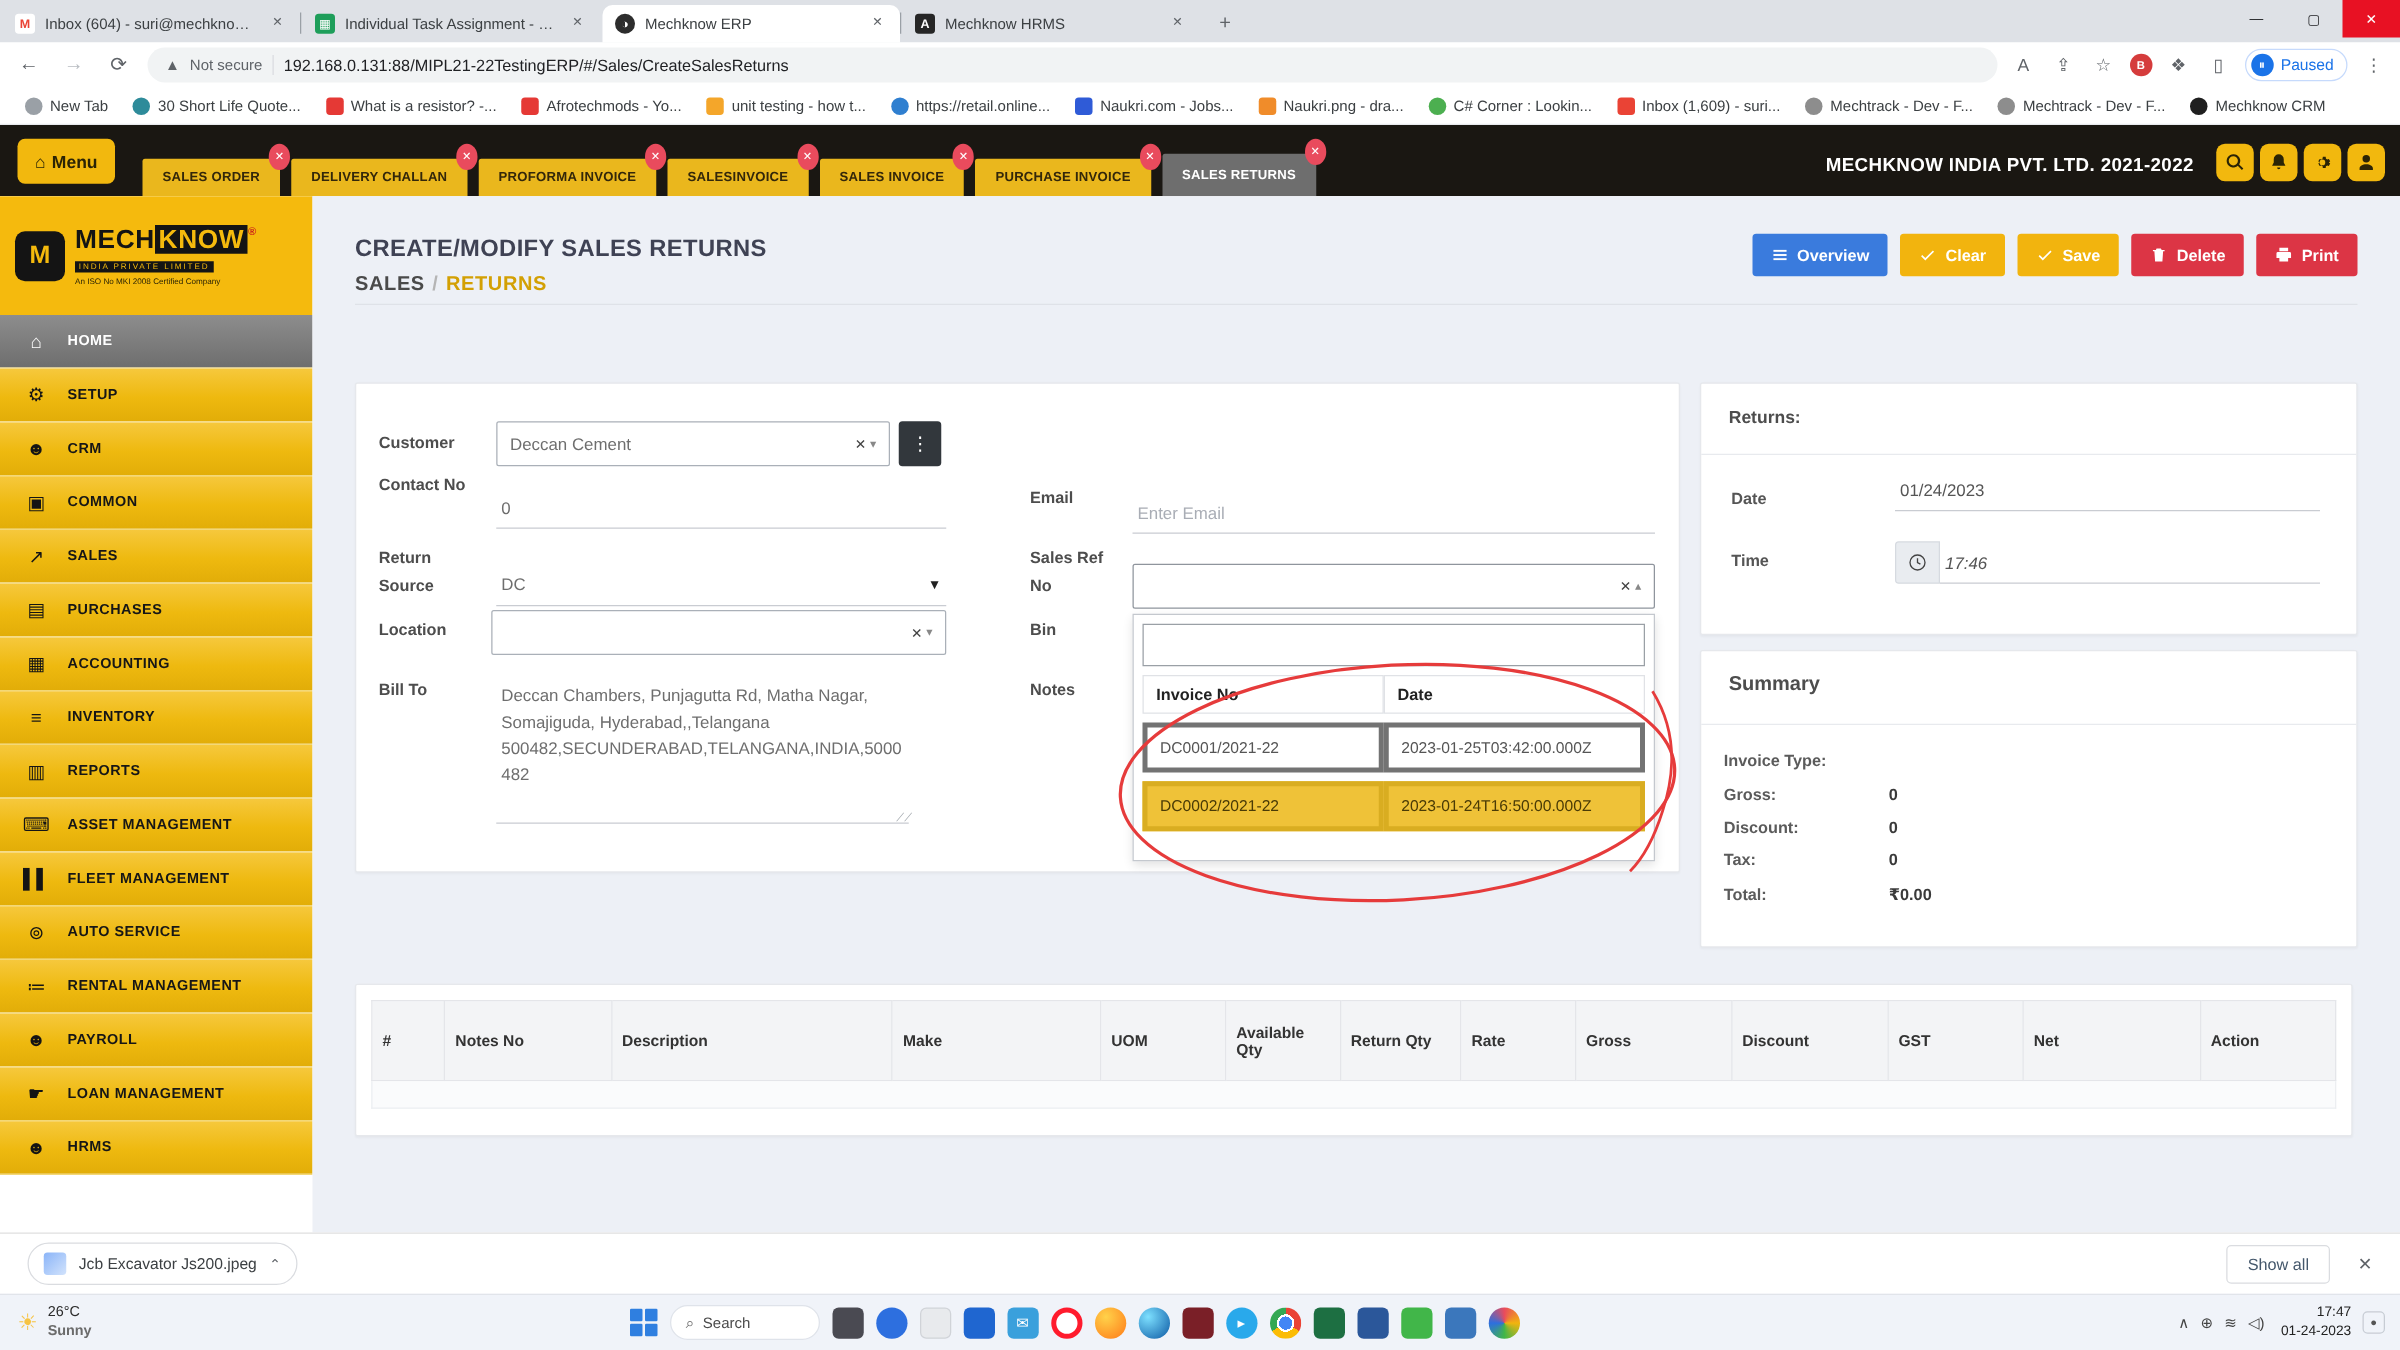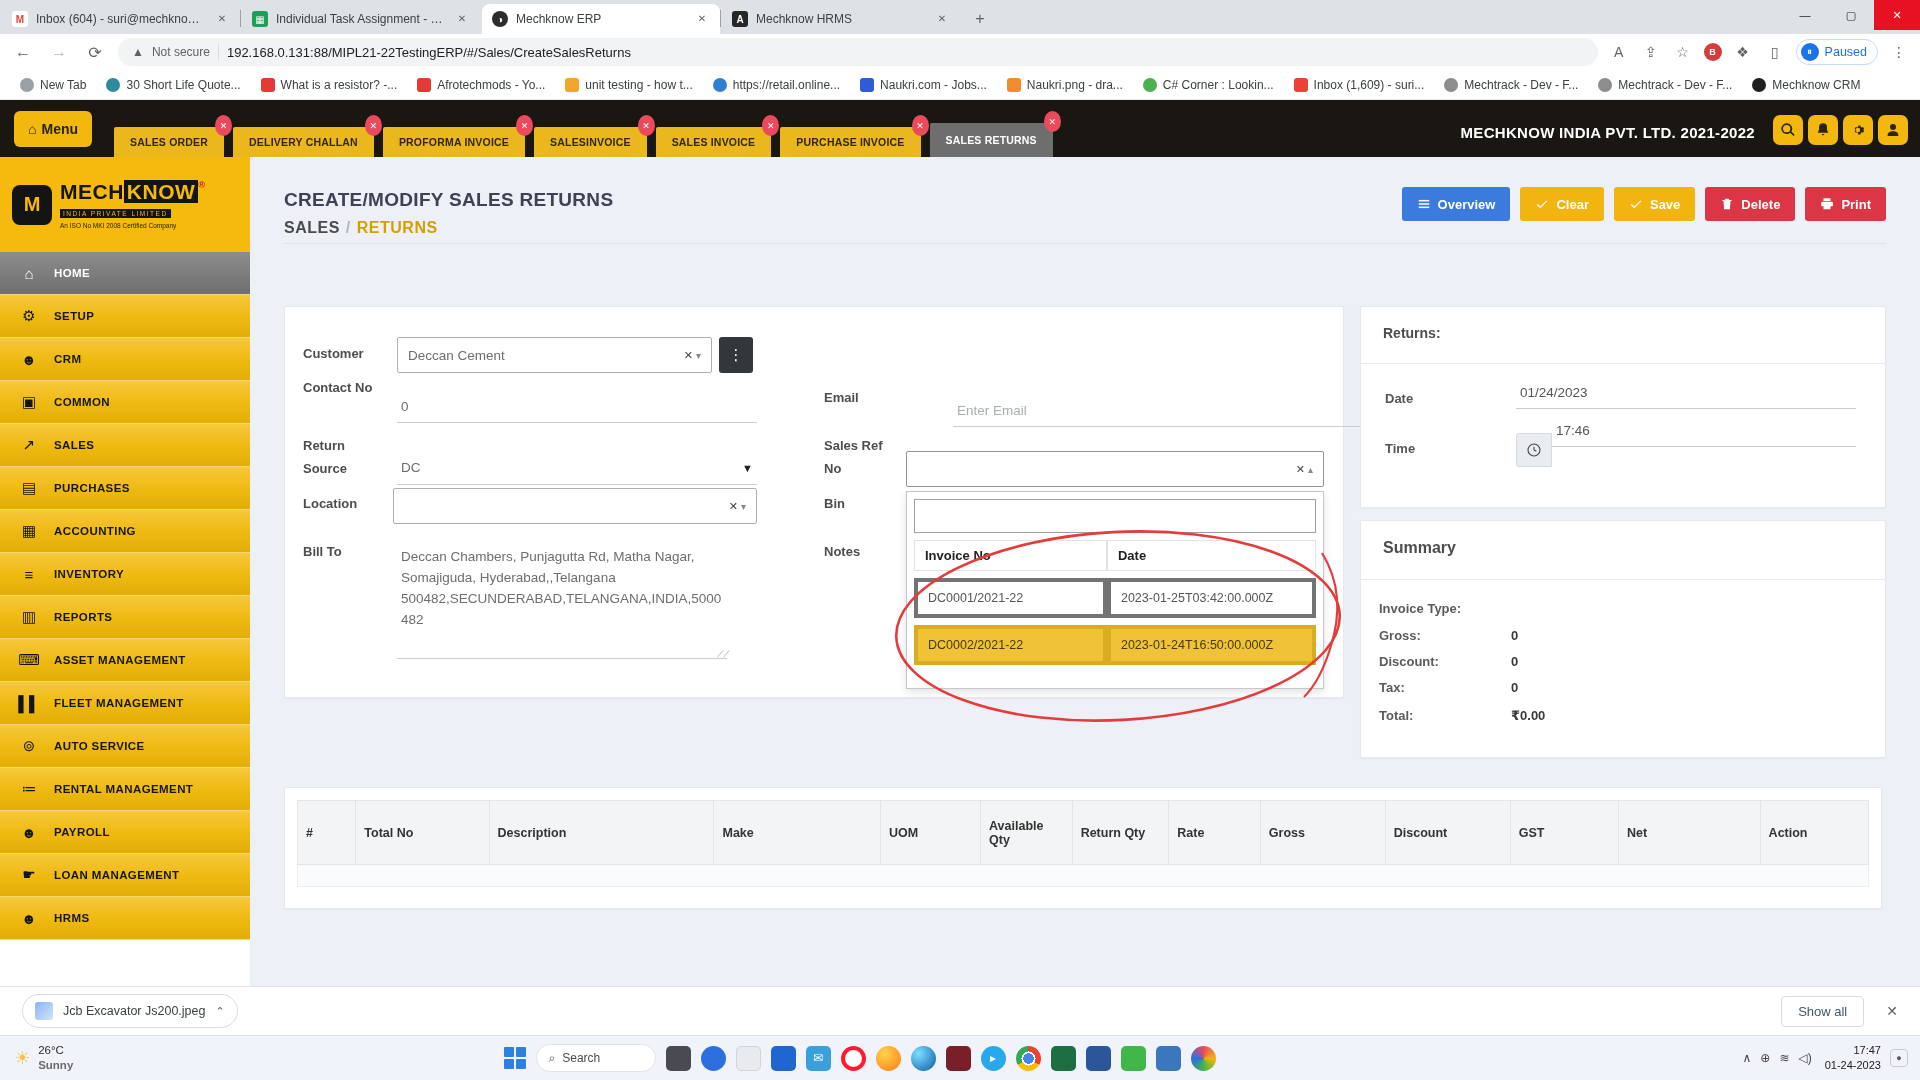--- a/index.html
+++ b/index.html
@@ -450,21 +450,21 @@
       <div class="sel2" style="left:108px; top:181px; width:364px">
         <span class="val"></span>
           <span class="x">✕</span>
           <span class="car">▾</span>
       </div>
       <div class="flabel" style="left:18px; top:234px; width:90px">Bill To</div>
       <textarea class="uline" id="billto" style="left: 112px; top: 240px;">Deccan Chambers, Punjagutta Rd, Matha Nagar, Somajiguda, Hyderabad,,Telangana 500482,SECUNDERABAD,TELANGANA,INDIA,5000482</textarea>
       <span class="rsz" style="left:432px; top:342px">⟋⟋</span>
 
       <div class="flabel" style="left:539px; top:80px">Email</div>
-      <input class="uline" style="left: 621px; top: 96px; width: 418px; margin-left: 47px;" placeholder="Enter Email">
+      <input class="uline" style="left: 621px; top: 96px; width: 418px;" placeholder="Enter Email">
       <div class="flabel" style="left:539px; top:128px; width:60px">Sales Ref No</div>
       <div class="sel2" style="left:621px; top:144px; width:418px; border-color:#8f959d">
         <span class="val"></span>
           <span class="x">✕</span>
           <span class="car">▴</span>
       </div>
       <div class="flabel" style="left:539px; top:186px">Bin</div>
       <div class="flabel" style="left:539px; top:234px">Notes</div>
 
       <div id="refpanel">
@@ -495,21 +495,21 @@
       <div class="pnl-div" style="top:56px"></div>
       <div class="plabel" style="left:24px; top:84px">Date</div>
       <input class="uline pval" style="left: 155px; top: 78px; width: 340px;" value="01/24/2023">
       <div class="plabel" style="left:24px; top:134px">Time</div>
       <div id="clockbox" style="left:155px; top:126px">
         <svg viewBox="0 0 24 24">
             <circle cx="12" cy="12" r="9"></circle>
             <path d="M12 7v5l3.5 2"></path>
           </svg>
       </div>
-      <input class="uline pval" style="left: 191px; top: 116px; width: 304px;" value="17:46">
+      <input class="uline pval" style="left: 191px; top: 136px; width: 304px; font-style: italic;" value="17:46">
     </div>
 
     <div class="card" id="summarycard">
       <div class="pnl-title" style="font-size:16px">Summary</div>
       <div class="pnl-div" style="top:58px"></div>
       <div class="sumlabel" style="top:80px">Invoice Type:</div>
       <div class="sumval" style="top:80px"></div>
       <div class="sumlabel" style="top:107px">Gross:</div>
       <div class="sumval" style="top:107px">0</div>
       <div class="sumlabel" style="top:133px">Discount:</div>
@@ -533,21 +533,21 @@
             <col style="width:5.5%">
             <col style="width:7.5%">
             <col style="width:7.5%">
           <col style="width:6.5%">
             <col style="width:8.5%">
             <col style="width:6.5%">
         </colgroup>
         <tbody>
             <tr>
           <th>#</th>
-          <th>Total No</th>
+          <th>Notes No</th>
           <th>Description</th>
           <th>Make</th>
           <th>UOM</th>
           <th>Available Qty</th>
           <th>Return Qty</th>
           <th>Rate</th>
           <th>Gross</th>
           <th>Discount</th>
           <th>GST</th>
           <th>Net</th>

